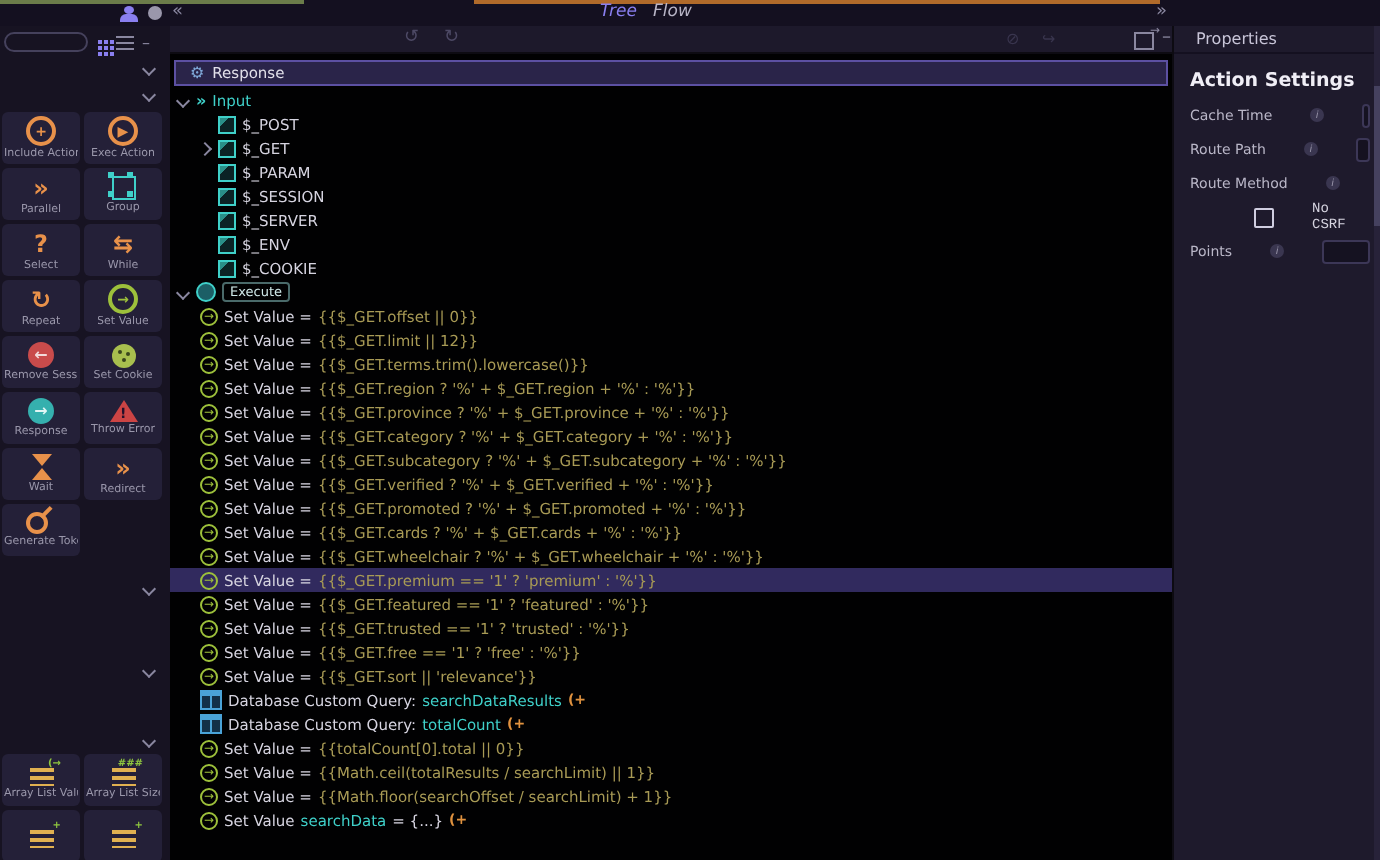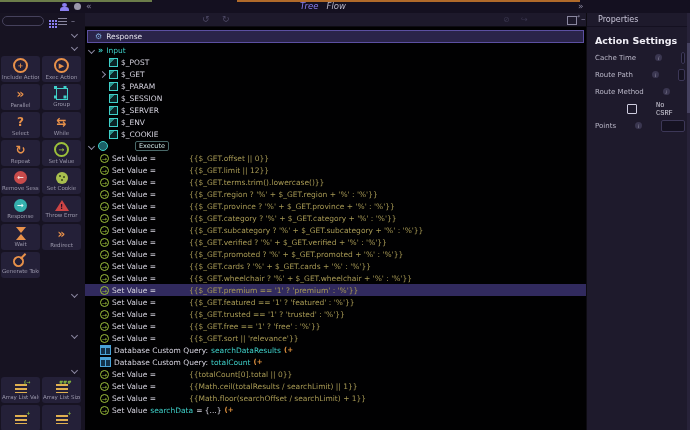--- a/index.html
+++ b/index.html
@@ -66,30 +66,30 @@
   .export-ico::after{content:"→";position:absolute;top:-5px;right:-4px;font-size:6px;color:#8a87a0;}
   .tb-min{left:496px;color:#8a87a0;}
   .t-content{padding-top:2px;}
   .settings-bar{margin:1px 2px;height:11px;background:#2a2449;border:1px solid #5c50a2;display:flex;align-items:center;gap:4px;padding-left:7px;font-size:7.5px;color:#e2e0ea;}
   .gear{color:#7fa8d8;font-size:8px;}
   .trow{height:12px;display:flex;align-items:center;font-size:7.5px;gap:3px;padding-left:4px;white-space:nowrap;}
   .trow .chev{margin-right:1px;}
   .t-teal{color:#3fd0c9;}
   .in-ico{color:#3fd0c9;font-weight:bold;font-size:8px;}
   .exec-ico{width:8px;height:8px;border-radius:50%;background:#1c5f66;border:1px solid #3fd0c9;display:inline-block;}
-  .exec-badge{border:1px solid #4a6a6a;border-radius:2px;color:#cfe8e8;font-size:6.5px;padding:0 3px;line-height:8px;margin-left:24px;}
+  .exec-badge{border:1px solid #4a6a6a;border-radius:2px;color:#cfe8e8;font-size:6.5px;padding:0 3px;line-height:8px;}
   .indent{padding-left:15px;}
   .exp{display:inline-block;width:6px;}
   .cube{display:inline-block;width:7px;height:7px;border:1px solid #3fd0c9;background:linear-gradient(135deg,#2a8f88 0 32%,#0b2325 32%);}
   .sv-ico{display:inline-block;width:7px;height:7px;border:1.3px solid #9dc03b;border-radius:50%;color:#9dc03b;font-size:6px;line-height:7px;text-align:center;flex:none;}
   .db-ico{display:inline-block;width:9px;height:8px;border:1px solid #4aa3d8;background:
      linear-gradient(to bottom,#4aa3d8 0 2px,transparent 2px),
      linear-gradient(to right,transparent 0 4px,#4aa3d8 4px 5px,transparent 5px),#123048;flex:none;}
   .t-pre{color:#d6d4e0;}
-  .t-expr{color:#a89a55;margin-left:30px;}
+  .t-expr{color:#a89a55;}
   .t-name{color:#3fd0c9;}
   .t-badge{color:#e0923f;font-weight:bold;font-size:7px;}
   .trow.selected{background:#312a5e;}
 
   
   #right-panel{position:absolute;left:586px;top:13px;width:104px;height:417px;background:#1e1a2c;border-left:1px solid #0d0b12;}
   .p-header{height:13px;display:flex;align-items:center;padding-left:11px;font-size:8px;color:#c8c5d8;border-bottom:1px solid #141020;}
   .p-section{padding:8px 0 4px 8px;font-size:9.5px;font-weight:bold;color:#f0eef6;}
   .p-row{display:flex;align-items:center;height:15px;padding:0 6px 0 8px;margin-bottom:2px;gap:19px;}
   .p-label{font-size:7px;color:#bab7c8;white-space:nowrap;}

